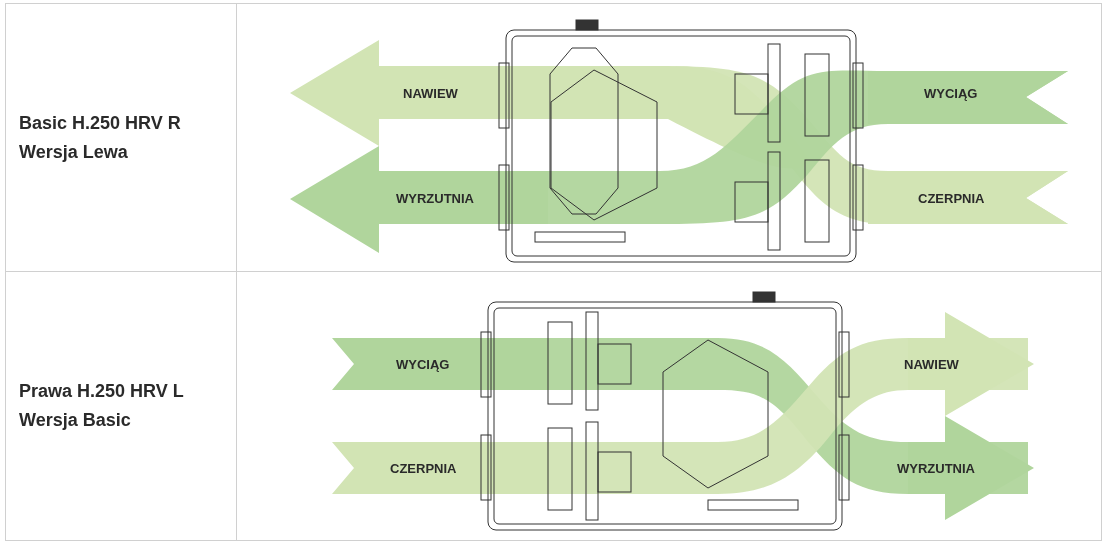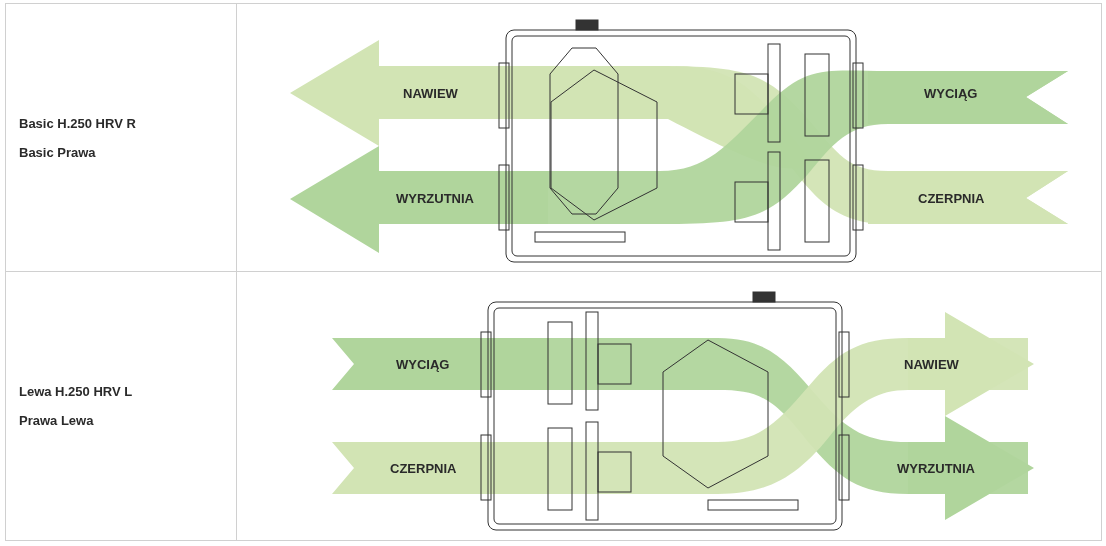--- a/index.html
+++ b/index.html
@@ -2,35 +2,35 @@
 <html><head>
 <meta charset="utf-8">
 <style>
   html, body { margin:0; padding:0; background:#fff; }
   body { width:1106px; height:546px; position:relative; overflow:hidden; font-family:"Liberation Sans", sans-serif; }
   .tbl { position:absolute; left:5px; top:3px; width:1097px; height:538px; border:1px solid #d0d0d0; box-sizing:border-box; }
   .row { position:absolute; left:0; width:100%; }
   .row.r1 { top:0; height:267px; border-bottom:1px solid #d0d0d0; }
   .row.r2 { top:268px; height:268px; }
   .label-cell { position:absolute; left:0; top:0; width:231px; height:100%; border-right:1px solid #d0d0d0; box-sizing:border-box; }
-  .label-text { position:absolute; left:13px; top:50%; transform:translateY(-50%); font-size:13px; font-weight:bold; color:#2a2a2a; line-height:29px; }
+  .label-text { position:absolute; left:13px; top:50%; transform:translateY(-50%); font-size:18px; font-weight:bold; color:#2a2a2a; line-height:29px; }
   .diagram-cell { position:absolute; left:242px; top:0; right:0; height:100%; }
   svg { position:absolute; left:0; top:0; }
   .flow-label { font-family:"Liberation Sans", sans-serif; font-size:13px; font-weight:bold; fill:#2a2a2a; }
 </style>
 </head>
 <body>
 
 <div class="tbl">
 
   <div class="row r1">
     <div class="label-cell">
       <div class="label-text">
         <div>Basic H.250 HRV R</div>
-        <div>Basic Prawa</div>
+        <div>Wersja Lewa</div>
       </div>
     </div>
     <div class="diagram-cell">
       <svg width="865" height="267">
 
         <polygon fill="#d2e4b4" points="42,89 131,36 131,62 300,62 300,115 131,115 131,142"></polygon>
         <polygon fill="#b0d59c" points="42,195 131,142 131,167 300,167 300,220 131,220 131,249"></polygon>
 
         <path fill="#d2e4b4" opacity="0.95" d="M280,62 L412,62 C470,62 480,90 520,135 C560,180 575,220 640,220 L820,220 L778,194 L820,167 L640,167 C600,167 590,150 560,115 C520,70 500,62 412,62 Z"></path>
         <path fill="#d2e4b4" d="M280,62 L420,62 C480,62 500,80 530,115 L565,160 C540,170 520,167 420,115 L280,115 Z"></path>
@@ -62,22 +62,22 @@
         <text class="flow-label" x="148" y="199">WYRZUTNIA</text>
         <text class="flow-label" x="676" y="94">WYCIĄG</text>
         <text class="flow-label" x="670" y="199">CZERPNIA</text>
       </svg>
     </div>
   </div>
 
   <div class="row r2">
     <div class="label-cell">
       <div class="label-text">
-        <div>Lewa H.250 HRV L</div>
-        <div>Prawa Lewa</div>
+        <div>Prawa H.250 HRV L</div>
+        <div>Wersja Basic</div>
       </div>
     </div>
     <div class="diagram-cell">
       <svg width="865" height="268">
 
         <polygon fill="#b0d59c" points="84,66 300,66 300,118 84,118 106,92"></polygon>
         <polygon fill="#d2e4b4" points="84,170 300,170 300,222 84,222 106,196"></polygon>
 
         <path fill="#b0d59c" opacity="0.95" d="M280,66 L470,66 C520,66 540,90 570,125 C600,160 620,170 660,170 L780,170 L780,222 L660,222 C610,222 590,205 560,170 C525,125 510,118 470,118 L280,118 Z"></path>
         <path fill="#d2e4b4" opacity="0.95" d="M280,170 L470,170 C510,170 530,150 560,115 C590,80 610,66 660,66 L780,66 L780,118 L660,118 C630,118 610,130 585,160 C550,205 520,222 470,222 L280,222 Z"></path>

